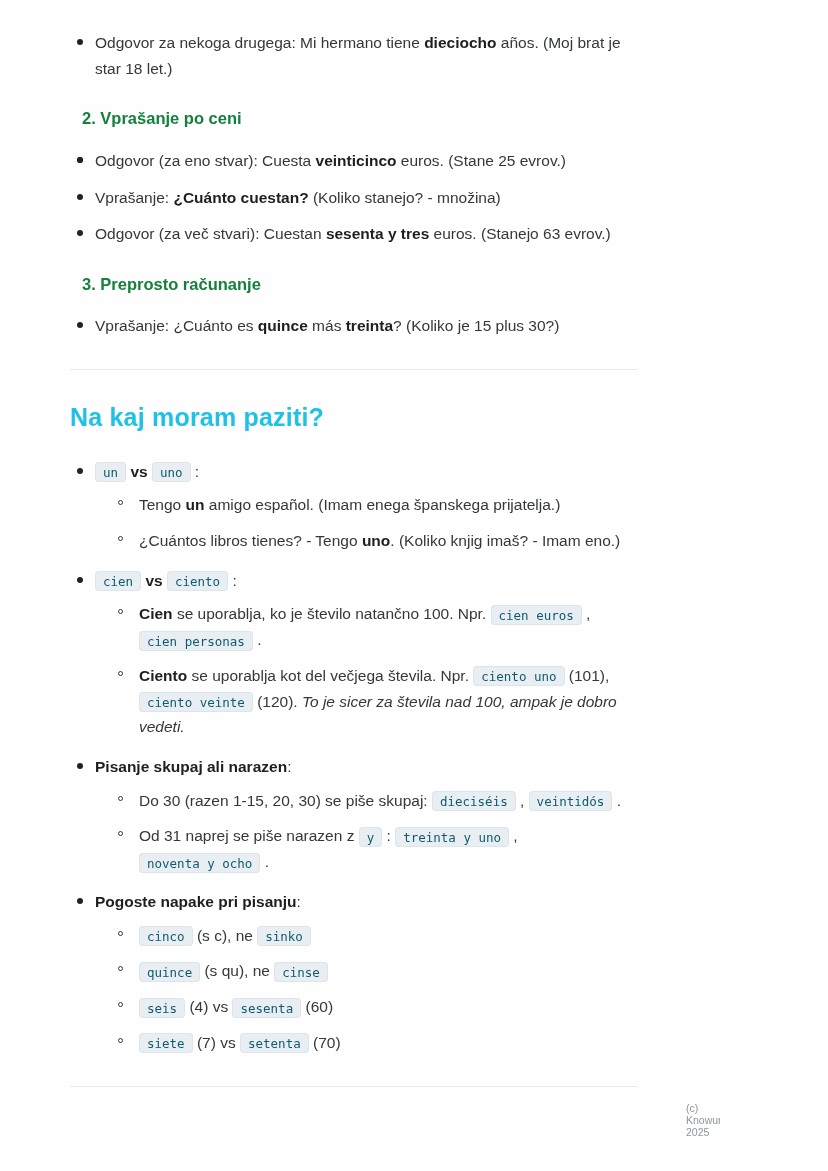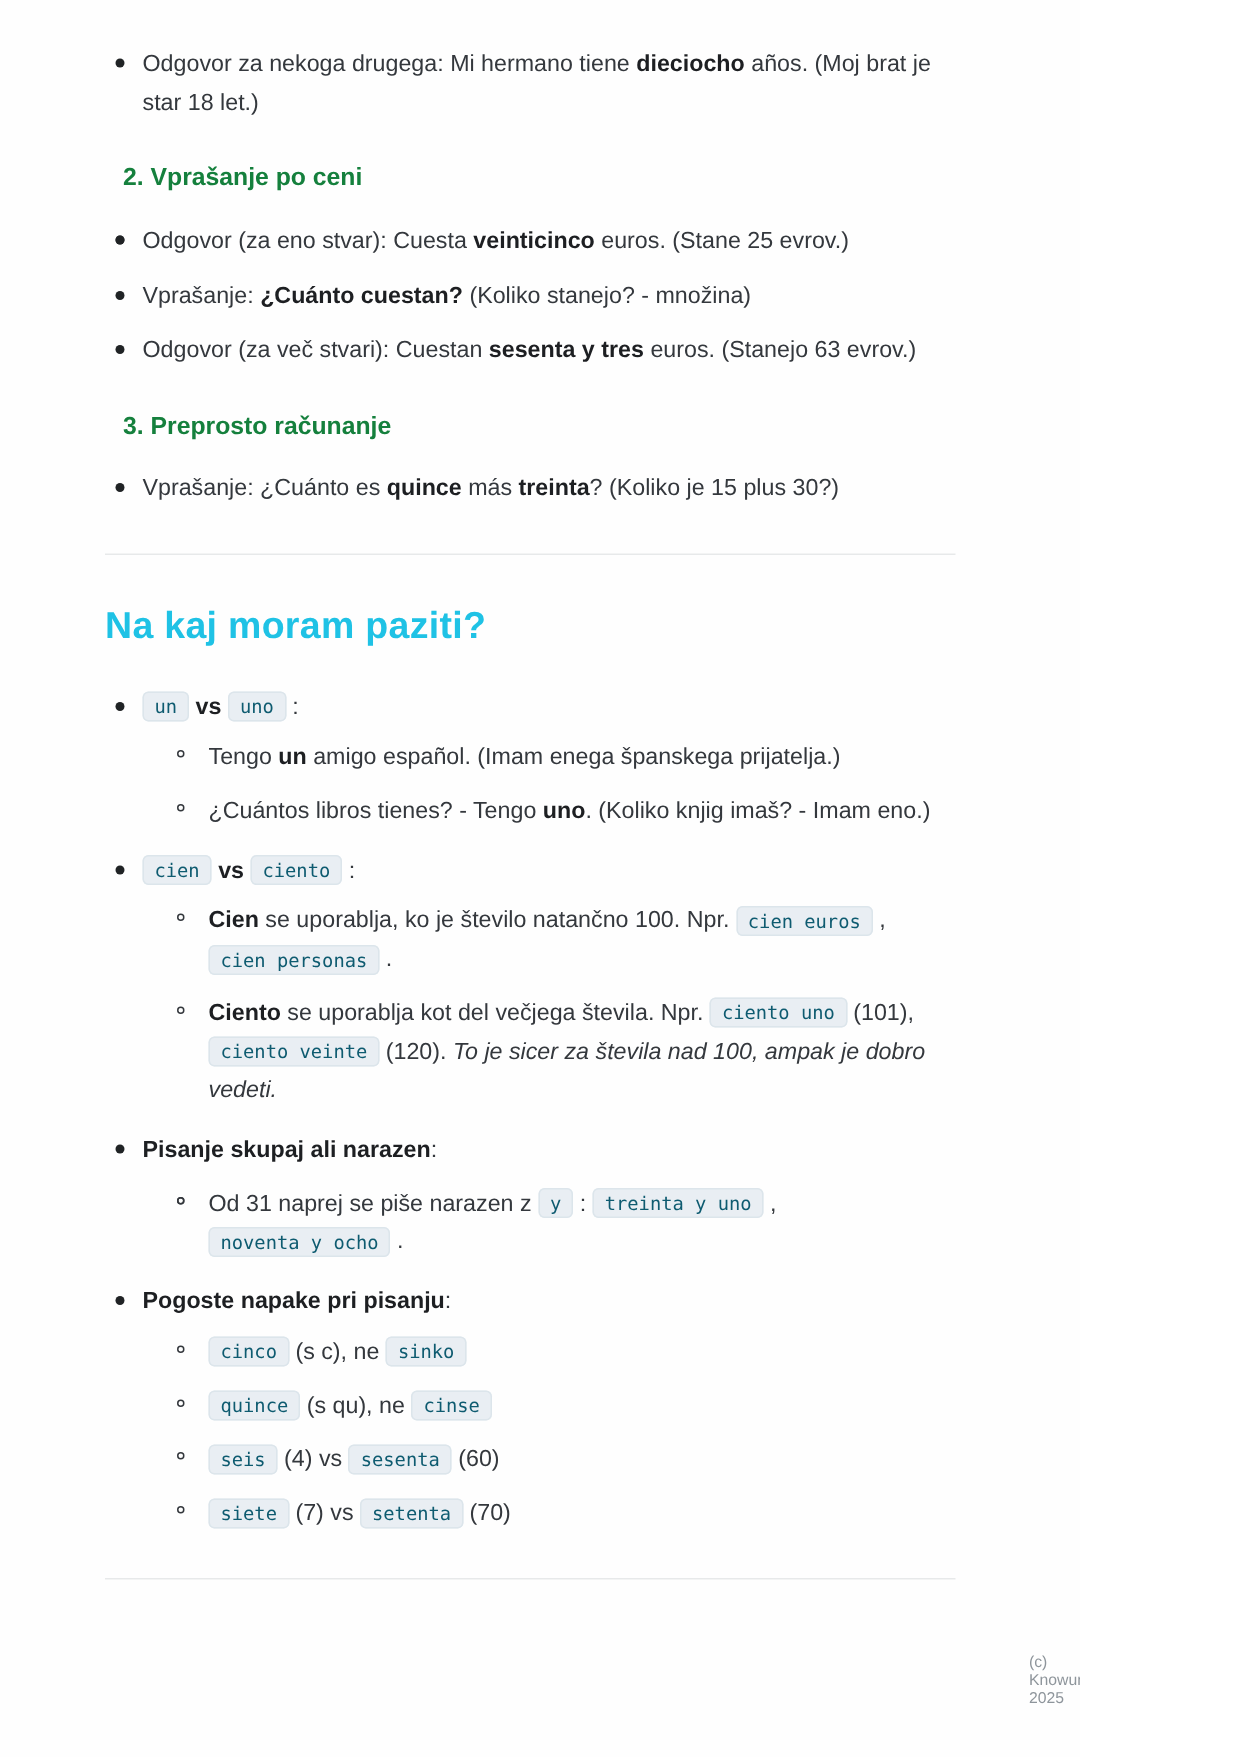--- a/index.html
+++ b/index.html
@@ -47,21 +47,21 @@
       <ul class="blist">
         <li><span class="disc"></span><span class="txt"><code class="chip">un</code><span> </span><strong>vs</strong><span> </span><code class="chip">uno</code><span> :</span></span><ul class="slist">
             <li><span class="ring"></span><span class="txt"><span>Tengo </span><strong>un</strong><span> amigo español. (Imam enega španskega prijatelja.)</span></span></li>
             <li><span class="ring"></span><span class="txt"><span>¿Cuántos libros tienes? - Tengo </span><strong>uno</strong><span>. (Koliko knjig imaš? - Imam eno.)</span></span></li>
           </ul></li>
         <li><span class="disc"></span><span class="txt"><code class="chip">cien</code><span> </span><strong>vs</strong><span> </span><code class="chip">ciento</code><span> :</span></span><ul class="slist">
             <li><span class="ring"></span><span class="txt"><strong>Cien</strong><span> se uporablja, ko je število natančno 100. Npr. </span><code class="chip">cien euros</code><span> , </span><code class="chip">cien personas</code><span> .</span></span></li>
             <li><span class="ring"></span><span class="txt"><strong>Ciento</strong><span> se uporablja kot del večjega števila. Npr. </span><code class="chip">ciento uno</code><span> (101), </span><code class="chip">ciento veinte</code><span> (120). </span><em>To je sicer za števila nad 100, ampak je dobro vedeti.</em></span></li>
           </ul></li>
         <li><span class="disc"></span><span class="txt"><strong>Pisanje skupaj ali narazen</strong><span>:</span></span><ul class="slist">
-            <li><span class="ring"></span></li>
+            <li><span class="ring"></span><span class="txt"><span>Do 30 (razen 1-15, 20, 30) se piše skupaj: </span><code class="chip">dieciséis</code><span> , </span><code class="chip">veintidós</code><span> .</span></span></li>
             <li><span class="ring"></span><span class="txt"><span>Od 31 naprej se piše narazen z </span><code class="chip">y</code><span> : </span><code class="chip">treinta y uno</code><span> , </span><code class="chip">noventa y ocho</code><span> .</span></span></li>
           </ul></li>
         <li><span class="disc"></span><span class="txt"><strong>Pogoste napake pri pisanju</strong><span>:</span></span><ul class="slist">
             <li><span class="ring"></span><span class="txt"><code class="chip">cinco</code><span> (s c), ne </span><code class="chip">sinko</code></span></li>
             <li><span class="ring"></span><span class="txt"><code class="chip">quince</code><span> (s qu), ne </span><code class="chip">cinse</code></span></li>
             <li><span class="ring"></span><span class="txt"><code class="chip">seis</code><span> (4) vs </span><code class="chip">sesenta</code><span> (60)</span></span></li>
             <li><span class="ring"></span><span class="txt"><code class="chip">siete</code><span> (7) vs </span><code class="chip">setenta</code><span> (70)</span></span></li>
           </ul></li>
       </ul>
       <div class="rule"></div>

